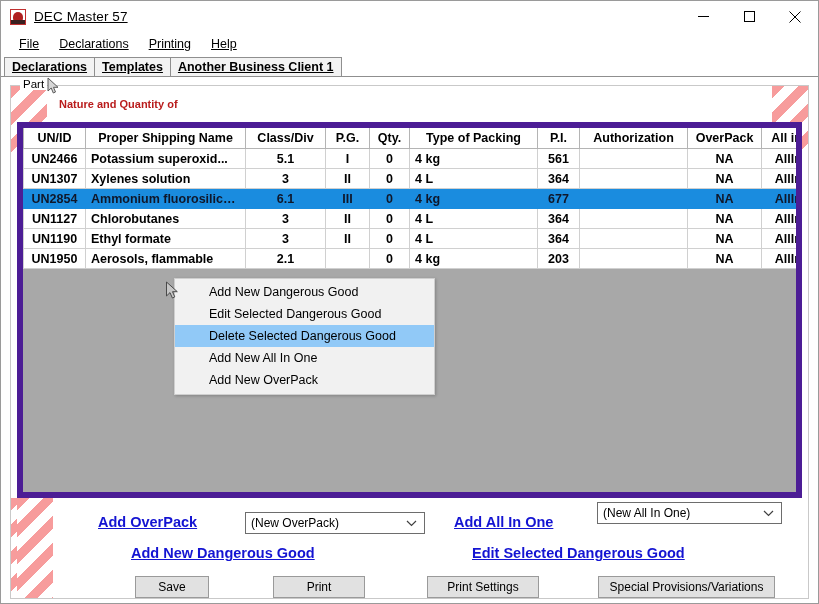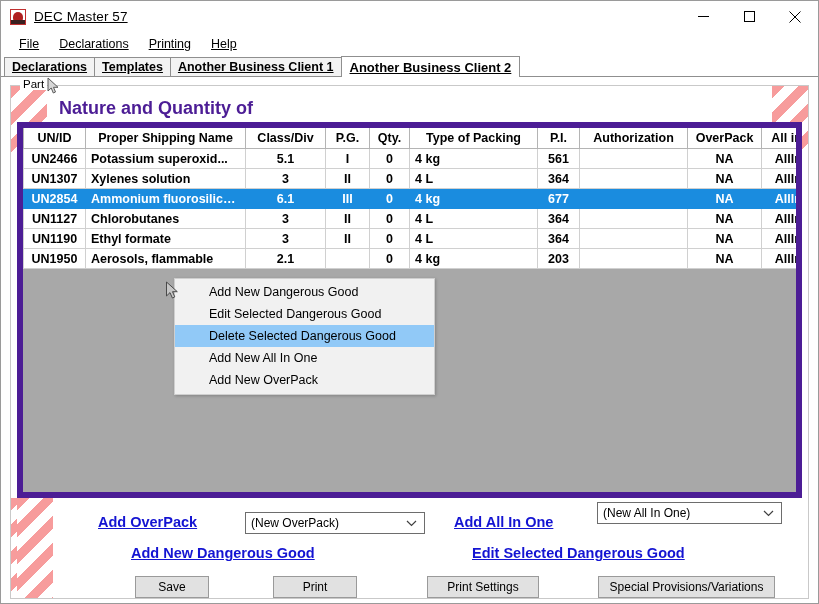--- a/index.html
+++ b/index.html
@@ -190,23 +190,23 @@
   }
   .stripe.left  { left: 0px; }
   .stripe.right { right: 0px; }
   .stripe.top    { top: 0px; height: 72px; }
   .stripe.bottom { bottom: 0px; height: 100px; }
 
   .heading {
     position: absolute;
     left: 48px;
     top: 12px;
-    font-size: 18px;
+    font-size: 11px;
     font-weight: bold;
-    color: #4c1d95;
+    color: #b91c1c;
     z-index: 2;
   }
 
   
   .grid-wrap {
     position: absolute;
     left: 6px;
     right: 6px;
     top: 36px;
     bottom: 100px;
@@ -241,21 +241,21 @@
     padding: 0 5px;
     font-weight: bold;
     white-space: nowrap;
     overflow: hidden;
     text-overflow: ellipsis;
     background: #ffffff;
     color: #000;
   }
   table.grid tr.selected td {
     background: #1a8cdf;
-    color: #ffffff;
+    color: #0f172a;
     border-color: #1a8cdf;
   }
   .c-center { text-align: center; }
   .c-left   { text-align: left; }
 
   
   col.w-un    { width: 62px; }
   col.w-psn   { width: 160px; }
   col.w-cls   { width: 80px; }
   col.w-pg    { width: 44px; }
@@ -380,21 +380,20 @@
     <div class="menu-item">File</div>
     <div class="menu-item">Declarations</div>
     <div class="menu-item">Printing</div>
     <div class="menu-item">Help</div>
   </div>
 
   <div class="tabstrip">
     <div class="tab">Declarations</div>
     <div class="tab">Templates</div>
     <div class="tab">Another Business Client 1</div>
-    <div class="tab active">Another Business Client 2</div>
   </div>
 
   <div class="bodyarea">
     <div class="groupbox">
 
       <div class="group-label">Part</div>
       <div class="group-cursor">
         <svg class="cursor-svg" width="13" height="18" viewBox="0 0 13 18">
           <path d="M1,1 L1,14 L4.2,11 L6.3,16 L8.5,15 L6.5,10.3 L11,10.3 Z" fill="#d7d7d7" stroke="#5a5a5a" stroke-width="1"></path>
         </svg>
@@ -547,21 +546,21 @@
                 <polyline points="1,1 5.5,5.5 10,1" fill="none" stroke="#404040" stroke-width="1.2"></polyline>
               </svg>
           </span>
         </div>
 
         <a class="link" style="left:114px; top:47px;">Add New Dangerous Good</a>
 
         <a class="link" style="left:455px; top:47px;">Edit Selected Dangerous Good</a>
 
         <div class="btn" style="left:118px; top:78px; width:74px;">Save</div>
-        <div class="btn" style="left:256px; top:78px; width:84px;">Print</div>
+        <div class="btn" style="left:256px; top:78px; width:92px;">Print</div>
         <div class="btn" style="left:410px; top:78px; width:112px;">Print Settings</div>
         <div class="btn" style="left:581px; top:78px; width:177px;">Special Provisions/Variations</div>
       </div>
 
     </div>
   </div>
 
 </div>
 
 </body></html>

